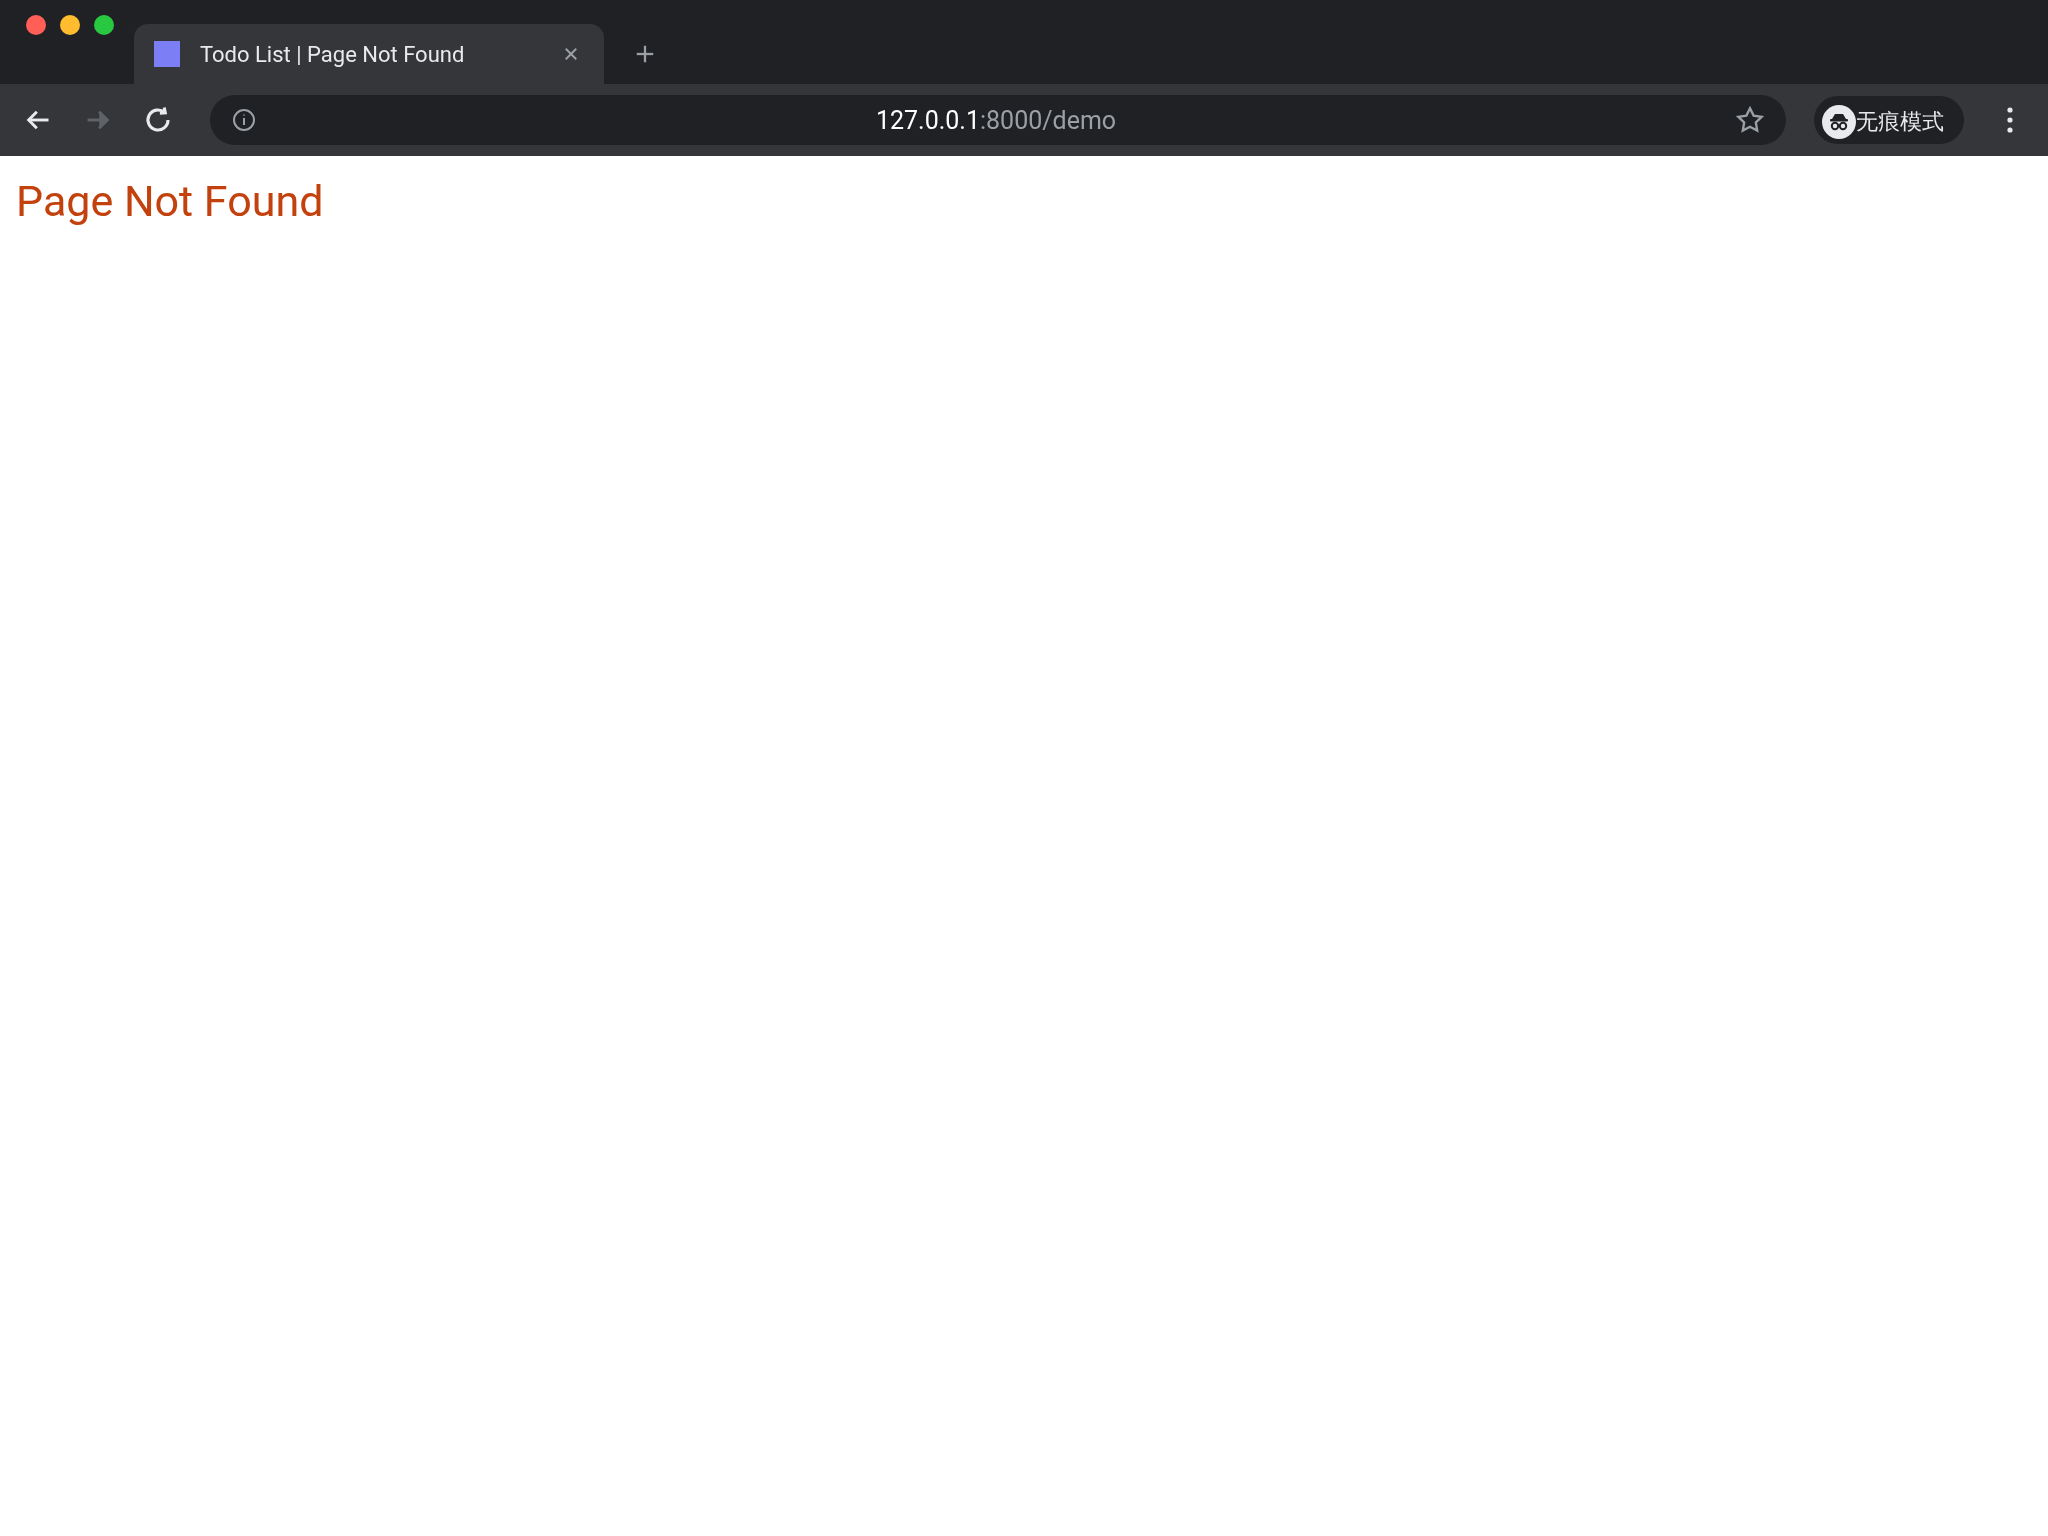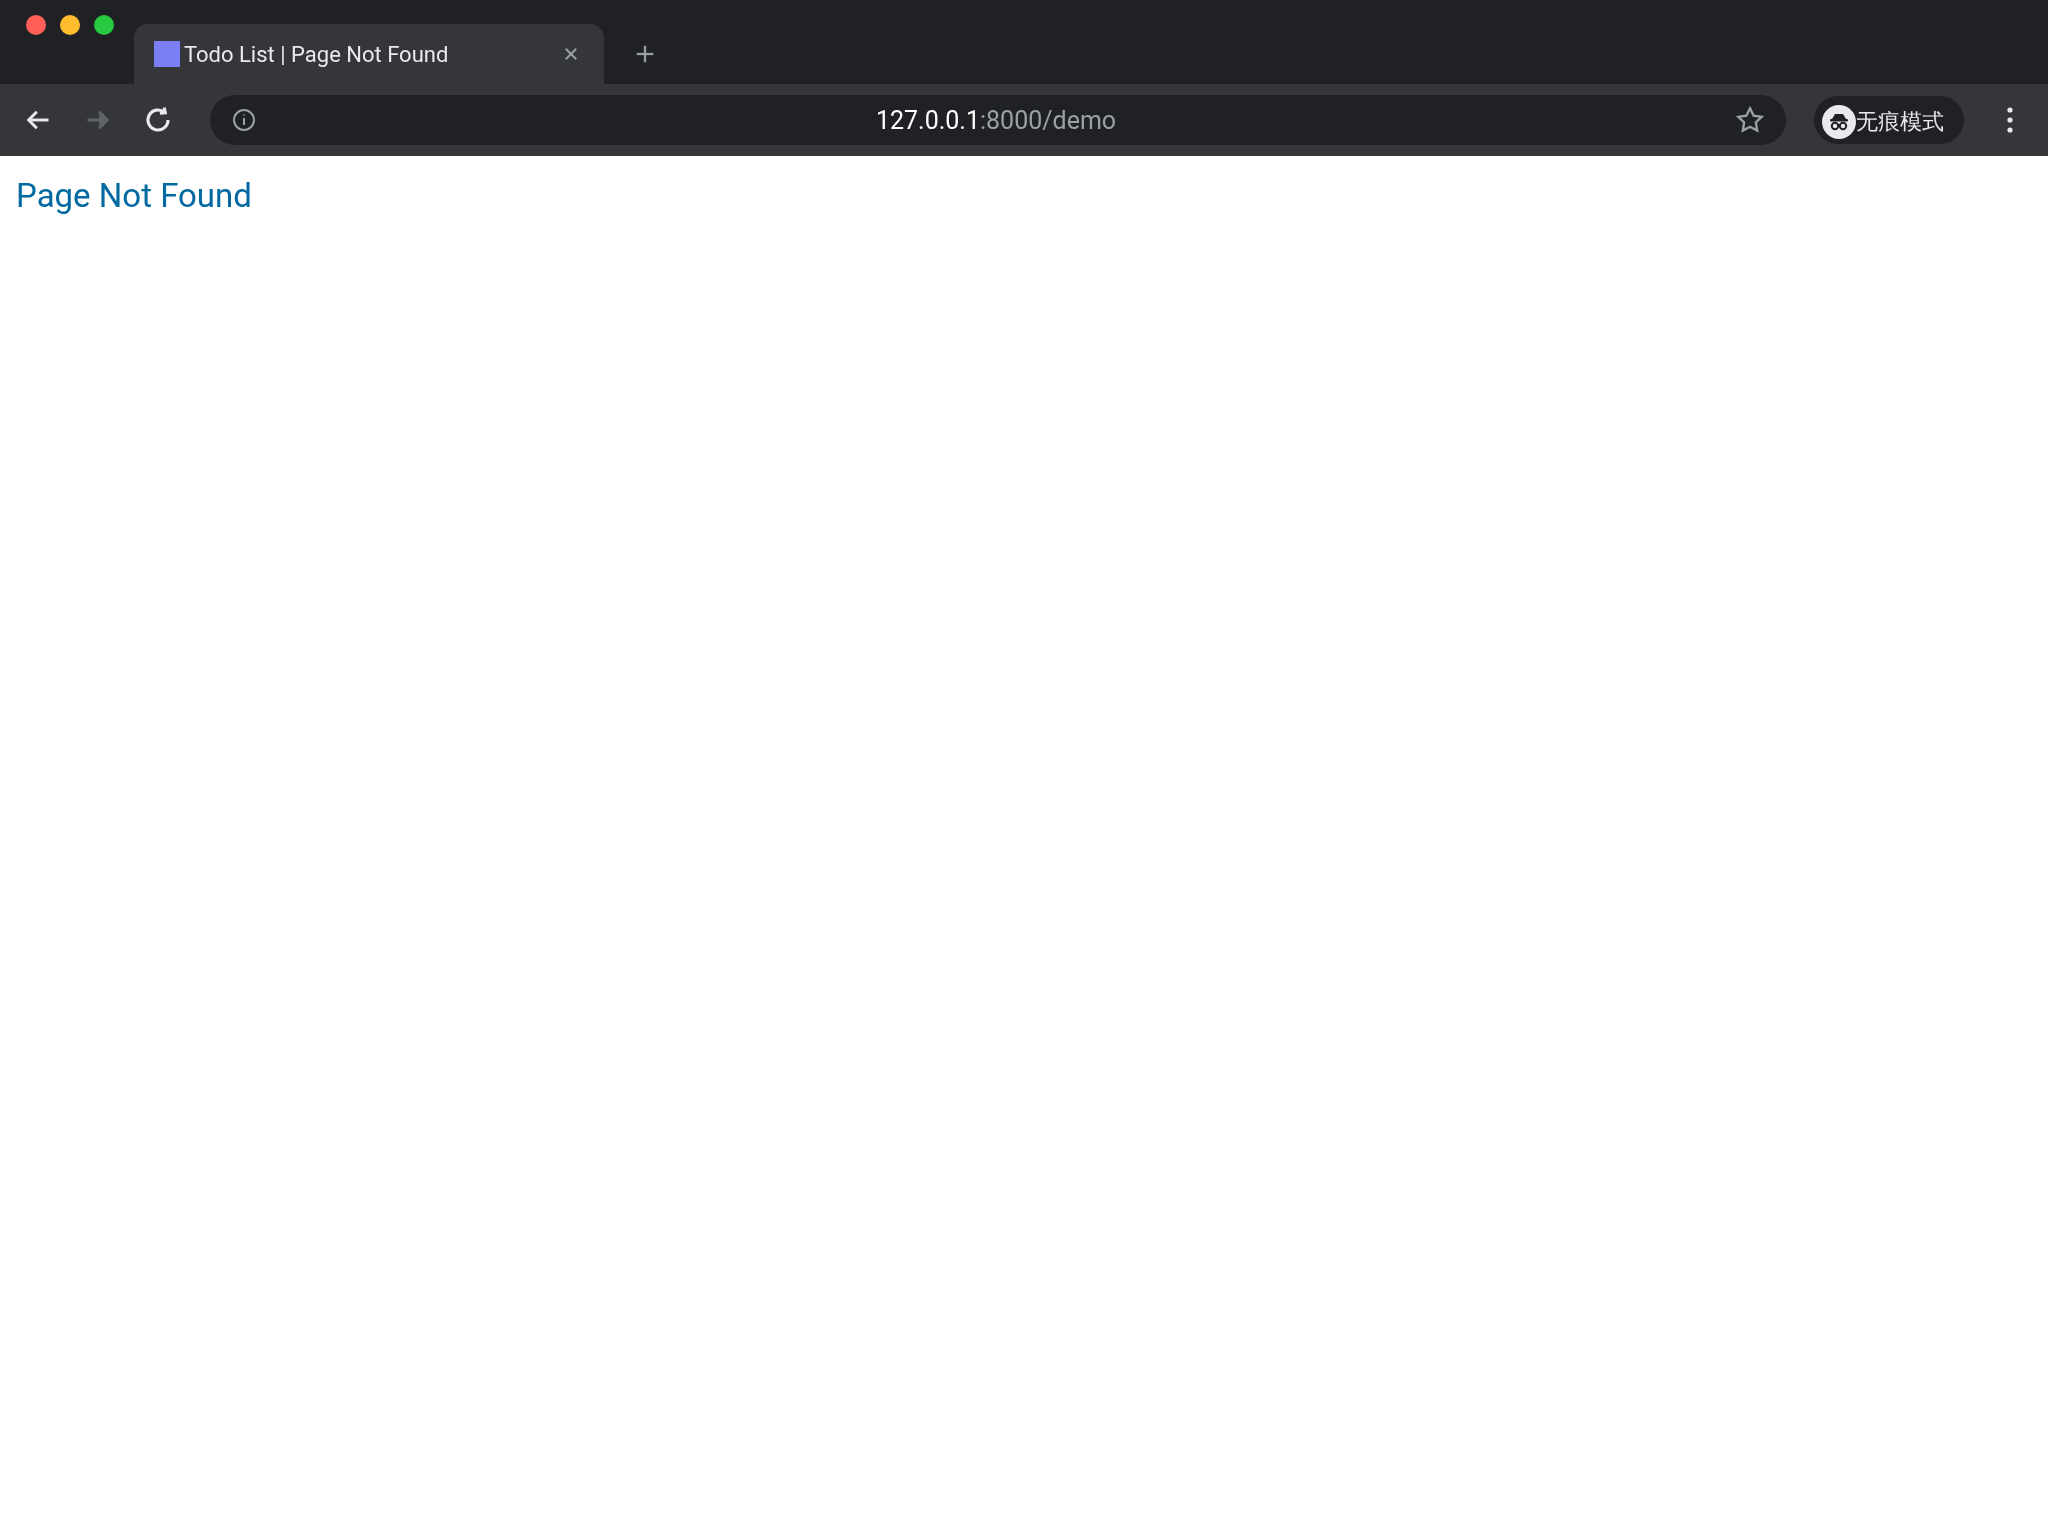--- a/index.html
+++ b/index.html
@@ -50,20 +50,21 @@
       margin-left: 20px;
     }
     .tab {
       background: #35363a;
       height: 60px;
       min-width: 470px;
       border-radius: 14px 14px 0 0;
       display: flex;
       align-items: center;
       padding: 0 20px;
+      gap: 16px;
       margin-top: 20px;
     }
     .tab-favicon {
       width: 26px;
       height: 26px;
       background: #7b7ef5;
       flex-shrink: 0;
     }
     .tab-title {
       color: #e8eaed;
@@ -224,22 +225,22 @@
       width: 6px;
       height: 26px;
       fill: #e8eaed;
     }
     .page-content {
       background: #ffffff;
       padding: 20px 16px;
       height: calc(100% - 156px);
     }
     .page-message {
-      font-size: 33px;
-      color: #0369a1;
+      font-size: 43px;
+      color: #c2410c;
       font-weight: 400;
     }
   </style>
 </head>
 <body>
 
 <div class="browser-window">
   <div class="titlebar">
     <div class="window-controls">
       <div class="window-control close"></div>

